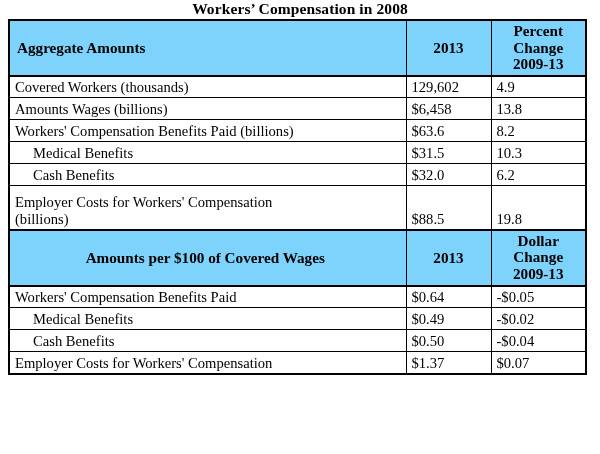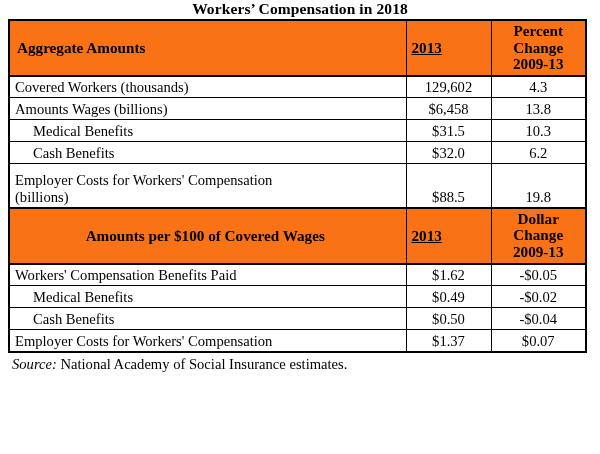--- a/index.html
+++ b/index.html
@@ -51,56 +51,56 @@
     padding: 1px 5px 1px 5px;
     box-sizing: border-box;
   }
 
   
   col.c-label { width: 397px; }
   col.c-year  { width: 85px; }
   col.c-chg   { width: 95px; }
 
   tr.head td {
-    background: #f97316;
+    background: #7dd3fc;
     font-weight: bold;
     vertical-align: middle;
     border-top: 2px solid #000;
     border-bottom: 2px solid #000;
     padding-top: 2px;
     padding-bottom: 2px;
   }
   tr.head td.h-label {
     text-align: left;
     font-size: 15.2px;
     padding-left: 7px;
   }
   tr.head td.h-label.center {
     text-align: center;
     padding-left: 0;
   }
   tr.head td.h-year {
+    text-align: center;
     font-size: 15.2px;
-    text-decoration: underline;
   }
   tr.head td.h-chg {
     text-align: center;
     font-size: 15.2px;
     line-height: 16.6px;
   }
 
   td.label {
     text-align: left;
     padding-left: 7px;
   }
   td.label.indent {
     padding-left: 23px;
   }
   td.num {
-    text-align: center;
+    text-align: left;
     padding-right: 6px;
   }
 
   tr.tall td { height: 44px; }
   tr.norm td { height: 22px; }
 
   .hdr-lines { display: block; }
   .hdr-lines span { display: block; }
 
   .two-line { display: block; }
@@ -113,21 +113,21 @@
   }
   .source .src-lab {
     font-style: italic;
   }
 </style>
 </head>
 <body>
 
 <div class="page">
 
-  <div class="title">Workers’ Compensation in 2018</div>
+  <div class="title">Workers’ Compensation in 2008</div>
 
   <div class="table-wrap">
     <table class="tbl">
       <colgroup>
         <col class="c-label">
         <col class="c-year">
         <col class="c-chg">
       </colgroup>
       <tbody>
 
@@ -139,26 +139,31 @@
               <span>Percent</span>
               <span>Change</span>
               <span>2009-13</span>
             </span>
           </td>
         </tr>
 
         <tr class="norm">
           <td class="label">Covered Workers (thousands)</td>
           <td class="num">129,602</td>
-          <td class="num">4.3</td>
+          <td class="num">4.9</td>
         </tr>
         <tr class="norm">
           <td class="label">Amounts Wages (billions)</td>
           <td class="num">$6,458</td>
           <td class="num">13.8</td>
+        </tr>
+        <tr class="norm">
+          <td class="label">Workers' Compensation Benefits Paid (billions)</td>
+          <td class="num">$63.6</td>
+          <td class="num">8.2</td>
         </tr>
         <tr class="norm">
           <td class="label indent">Medical Benefits</td>
           <td class="num">$31.5</td>
           <td class="num">10.3</td>
         </tr>
         <tr class="norm">
           <td class="label indent">Cash Benefits</td>
           <td class="num">$32.0</td>
           <td class="num">6.2</td>
@@ -182,21 +187,21 @@
             <span class="hdr-lines">
               <span>Dollar</span>
               <span>Change</span>
               <span>2009-13</span>
             </span>
           </td>
         </tr>
 
         <tr class="norm">
           <td class="label">Workers' Compensation Benefits Paid</td>
-          <td class="num">$1.62</td>
+          <td class="num">$0.64</td>
           <td class="num">-$0.05</td>
         </tr>
         <tr class="norm">
           <td class="label indent">Medical Benefits</td>
           <td class="num">$0.49</td>
           <td class="num">-$0.02</td>
         </tr>
         <tr class="norm">
           <td class="label indent">Cash Benefits</td>
           <td class="num">$0.50</td>
@@ -206,15 +211,14 @@
           <td class="label">Employer Costs for Workers' Compensation</td>
           <td class="num">$1.37</td>
           <td class="num">$0.07</td>
         </tr>
 
 
       </tbody>
     </table>
   </div>
 
-  <div class="source"><span class="src-lab">Source:</span><span> National Academy of Social Insurance estimates.</span></div>
 
 </div>
 
 </body></html>

